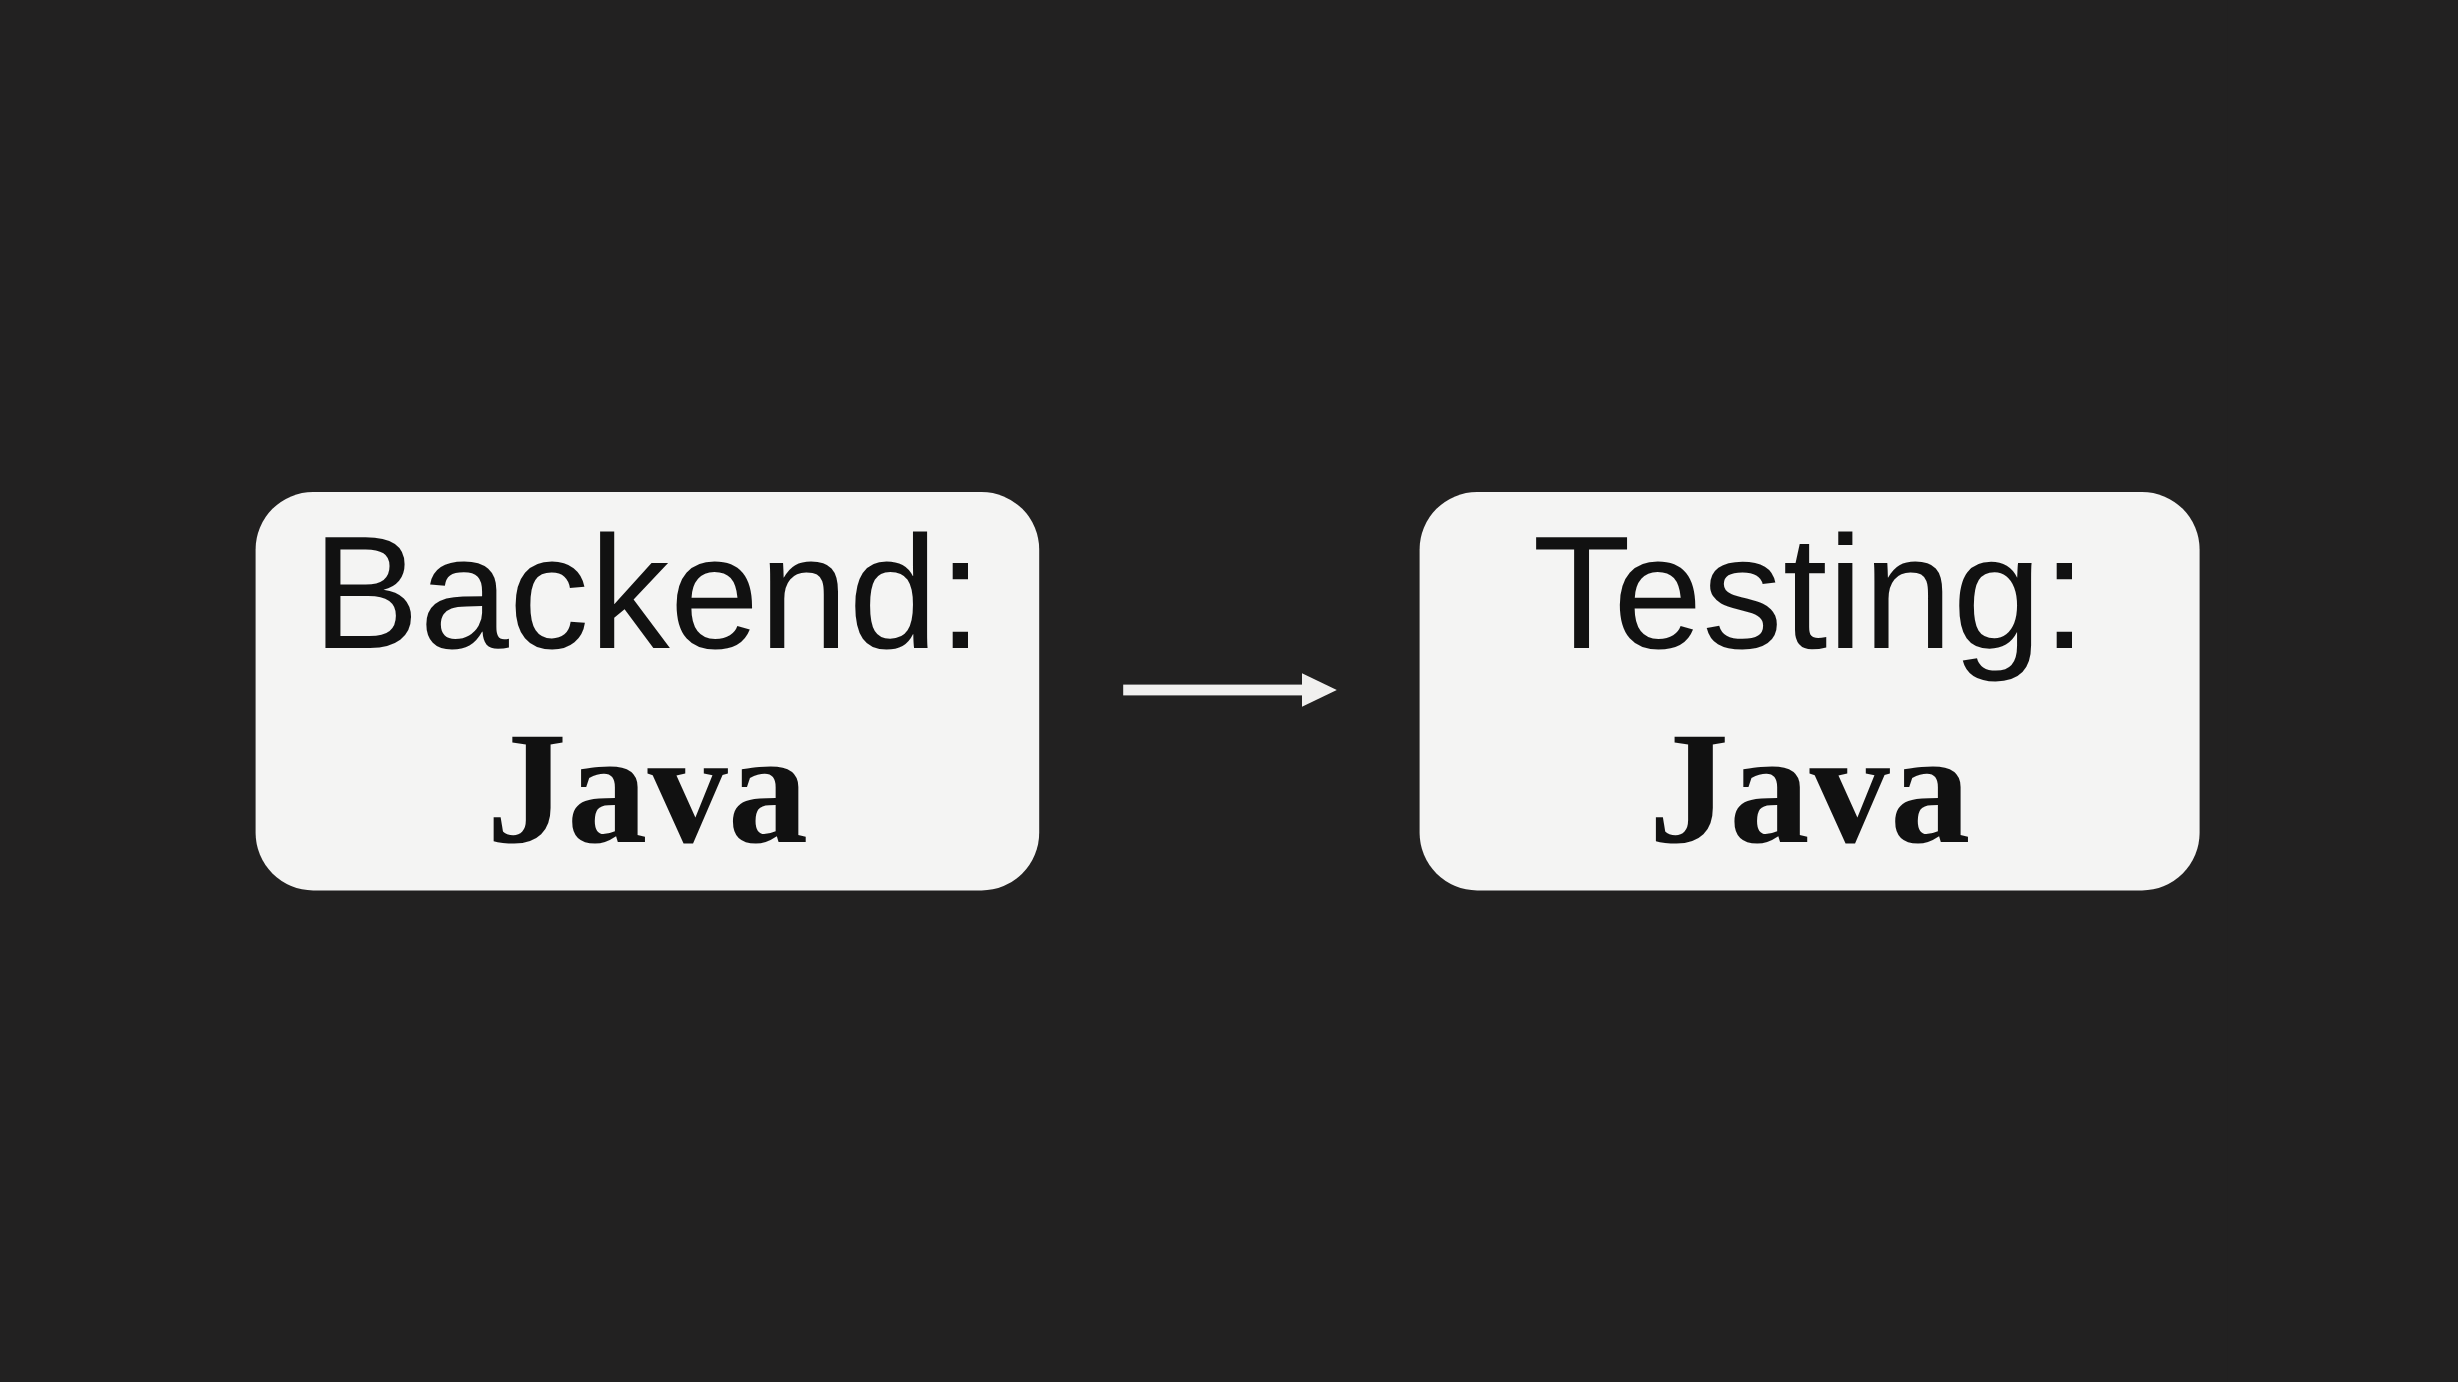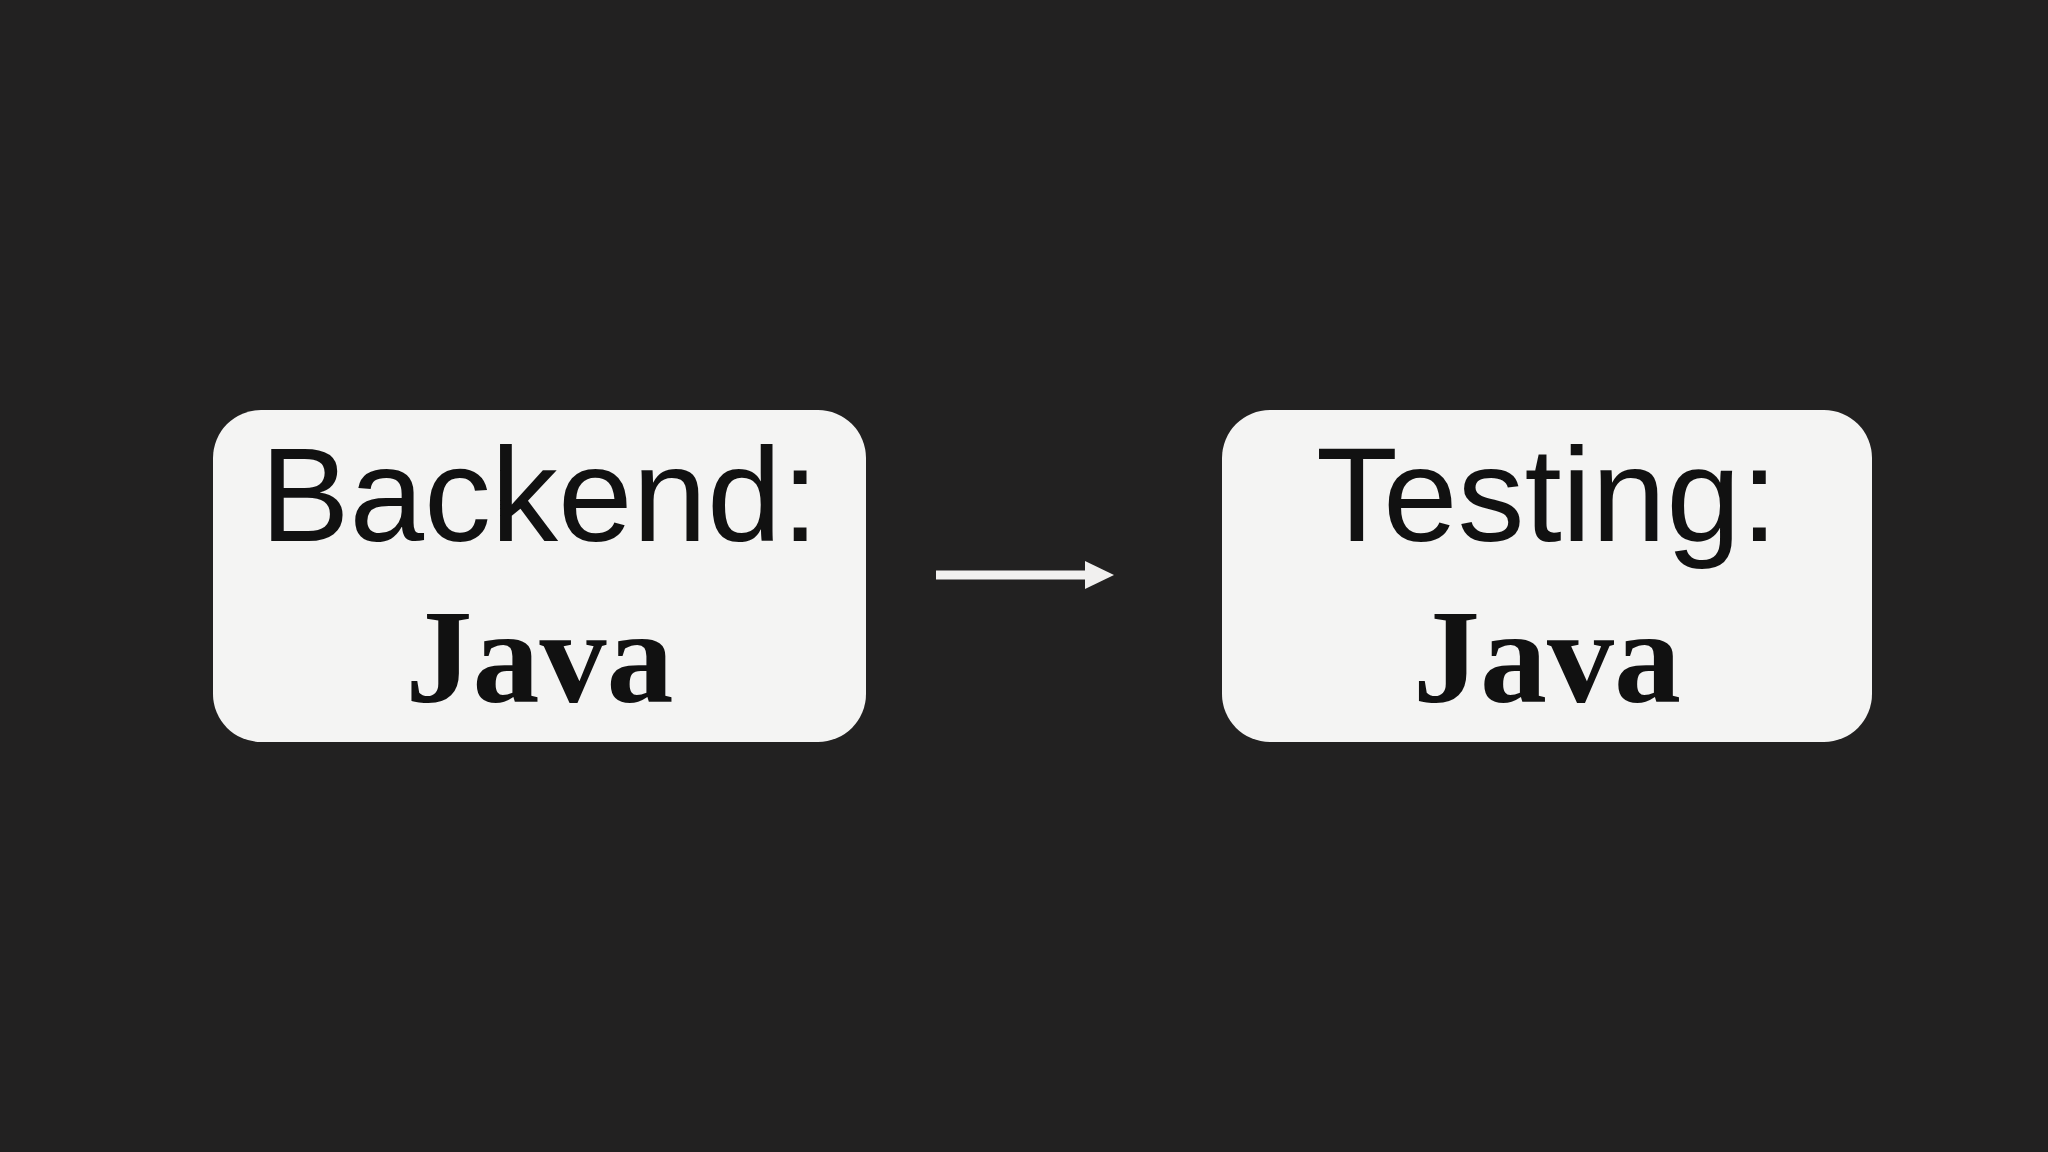--- a/index.html
+++ b/index.html
@@ -30,21 +30,20 @@
     justify-content: center;
     text-align: center;
   }
   .node-backend {
     left: 213px;
     width: 653px;
   }
   .node-testing {
     left: 1183px;
     width: 650px;
-    margin-left: 39px;
   }
   .node-title {
     font-size: 134px;
     line-height: 1.22;
     font-weight: 400;
     color: #111111;
     white-space: nowrap;
   }
   .node-subtitle {
     font-size: 134px;

